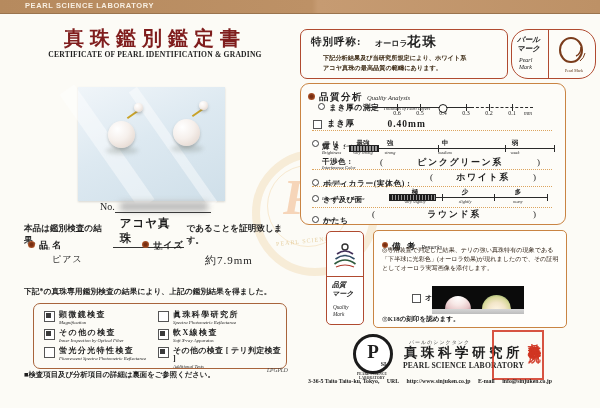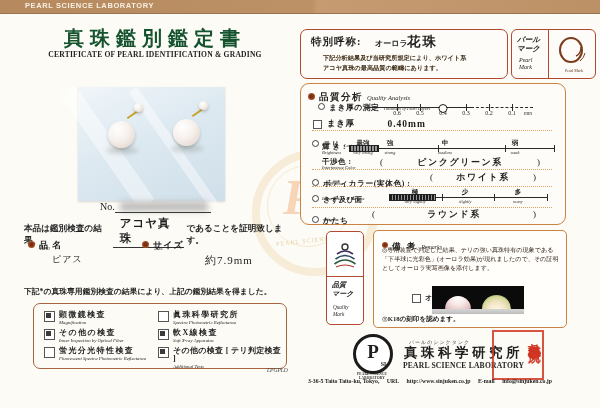--- a/index.html
+++ b/index.html
@@ -10,21 +10,21 @@
   .pre{white-space:pre-line;}
   
   .topbar{left:0;top:0;width:600px;height:13px;background:linear-gradient(90deg,#b68a5e 0%,#bd9166 52%,#c69b72 53%,#bd9166 100%);border-bottom:1px solid #9a744e;}
   .topbar-text{left:25px;top:1px;font-family:"Liberation Sans","DejaVu Sans",sans-serif;font-size:7.5px;font-weight:bold;color:#f8efe2;letter-spacing:.6px;}
   
   .wm-ring{left:252px;top:150px;width:110px;height:110px;border:8px solid rgba(233,183,104,.22);border-radius:50%;}
   .wm-ring2{left:267px;top:165px;width:80px;height:80px;border:1.5px solid rgba(233,183,104,.28);border-radius:50%;}
   .wm-p{left:283px;top:168px;font-size:50px;font-style:italic;font-weight:bold;color:rgba(231,126,42,.30);}
   .wm-txt{left:276px;top:238px;font-size:6px;color:rgba(205,155,60,.45);letter-spacing:1px;transform:rotate(-6deg);}
   
-  .title-ja{left:20px;top:25px;width:270px;text-align:center;font-size:20px;font-weight:bold;letter-spacing:6px;color:#14532d;}
+  .title-ja{left:20px;top:25px;width:270px;text-align:center;font-size:20px;font-weight:bold;letter-spacing:6px;color:#7f1d1d;}
   .title-en{left:5px;top:50px;width:300px;text-align:center;font-size:7.6px;font-weight:bold;letter-spacing:.2px;}
   
   .photo{left:78px;top:87px;width:147px;height:114px;background:linear-gradient(155deg,#f0f5f9 0%,#dde9f1 45%,#cfdfe9 100%);box-shadow:0 1px 2px rgba(0,0,0,.15);}
   .streak{position:absolute;background:rgba(255,255,255,.45);transform:rotate(-35deg);}
   .pearl{position:absolute;border-radius:50%;background:radial-gradient(circle at 35% 30%,#ffffff 0%,#f6f0ec 45%,#e9ded7 75%,#cfc3bb 100%);box-shadow:0 2px 3px rgba(100,100,95,.35);}
   .post{position:absolute;width:15px;height:2px;background:#c9a227;transform:rotate(-35deg);}
   .pshadow{position:absolute;background:rgba(120,125,115,.28);border-radius:50%;filter:blur(2px);}
   
   .no-label{left:100px;top:201px;font-size:10px;}
   .no-blur{left:120px;top:202px;width:88px;height:9px;background:#b9b9b9;filter:blur(3px);border-radius:2px;}
@@ -49,21 +49,21 @@
   
   .bullet{display:inline-block;width:7px;height:7px;border-radius:50%;background:radial-gradient(circle,#772d10 25%,#b4592c 75%);vertical-align:middle;}
   .hb{display:inline-block;width:5px;height:5px;border-radius:50%;border:1.3px solid #3f3f3f;background:#fff;vertical-align:middle;}
   
   .spbox{left:300px;top:29px;width:206px;height:48px;border:1.6px solid #b04a30;border-radius:7px;background:#fdfcf8;}
   .sp-label{left:10px;top:5px;font-size:10.5px;font-weight:bold;letter-spacing:1px;}
   .sp-pfx{left:74px;top:8px;font-size:8px;font-weight:bold;}
   .sp-main{left:106px;top:3px;font-size:13.5px;font-weight:bold;letter-spacing:2px;}
   .sp-desc{left:22px;top:23px;font-size:6.2px;font-weight:bold;line-height:1.55;color:#3c2a14;}
   
-  .pmbox{left:511px;top:29px;width:83px;height:48px;border:1.6px solid #b04a30;border-radius:6px;background:#fdfcf8;}
+  .pmbox{left:511px;top:29px;width:83px;height:48px;border:1.6px solid #b04a30;border-radius:17px;background:#fdfcf8;}
   .pm-div{position:absolute;left:36px;top:0;bottom:0;border-left:1px solid #b04a30;}
   .pm-ja{left:5px;top:5px;font-size:7.5px;font-weight:bold;font-style:italic;line-height:1.25;}
   .pm-en{left:7px;top:27px;font-size:6px;font-style:italic;line-height:1.2;}
   .pm-cap{left:40px;top:38px;width:44px;text-align:center;font-size:4px;color:#5a3418;}
   
   .qbox{left:300px;top:83px;width:264px;height:140px;border:1.6px solid #c98443;border-radius:9px;background:#fdfcf8;}
   .q-h-ja{font-size:9.5px;font-weight:bold;letter-spacing:1.5px;}
   .q-h-en{font-size:6.5px;font-style:italic;}
   .q-l-ja{font-size:7.8px;font-weight:bold;letter-spacing:.5px;}
   .q-l-en{font-size:4.5px;font-style:italic;}
@@ -199,20 +199,21 @@
     </div>
     <div class="test" style="left:124px;top:43px;">
       <span class="cb checked"></span>
       <div>
           <div class="tja" style="letter-spacing:.3px;">その他の検査 [ テリ判定検査 ]</div>
            <div class="ten">Additional Tests</div>
         </div>
     </div>
   </div>
 
+  <div class="abs fnote">■検査項目及び分析項目の詳細は裏面をご参照ください。</div>
   <div class="abs fcode">LPGPLD</div>
 
   <div class="abs spbox">
     <div class="abs sp-label">特別呼称:</div>
     <div class="abs sp-pfx">オーロラ</div>
     <div class="abs sp-main">花珠</div>
     <div class="abs sp-desc pre">下記分析結果及び当研究所規定により、ホワイト系
 アコヤ真珠の最高品質の範疇にあります。</div>
   </div>
 

